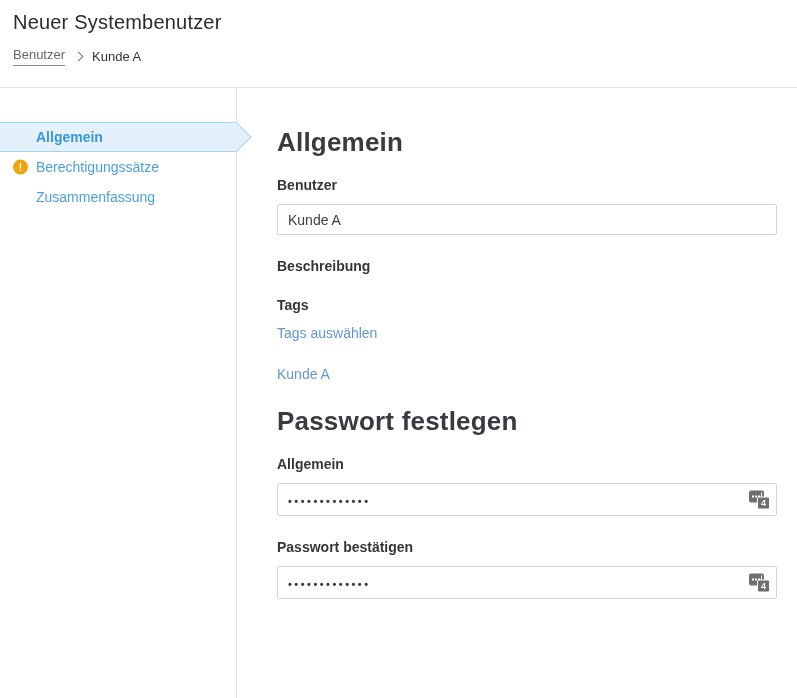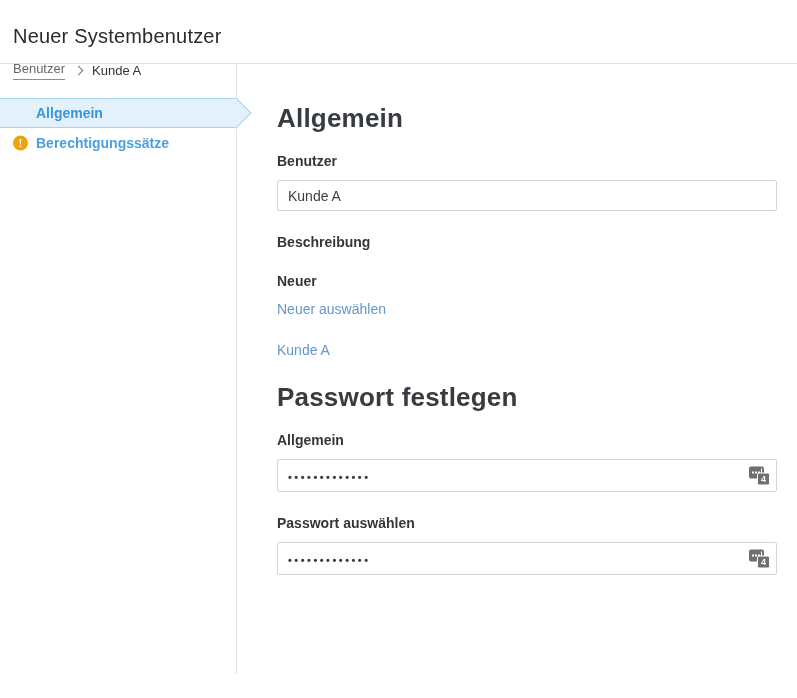--- a/index.html
+++ b/index.html
@@ -5,21 +5,21 @@
   * { box-sizing: border-box; }
   html, body { margin: 0; padding: 0; }
   body {
     width: 797px; height: 698px;
     background: #ffffff;
     font-family: "Liberation Sans", sans-serif;
     color: #333;
     overflow: hidden;
   }
   
-  .header { height: 64px; padding: 25px 0 0 13px; border-bottom: 1px solid #e2e2e2; }
+  .header { height: 88px; padding: 11px 0 0 13px; border-bottom: 1px solid #e2e2e2; }
   .page-title {
     margin: 0 0 13px 0;
     font-size: 20px; font-weight: 400; color: #2b2b2b; letter-spacing: .2px;
   }
   .breadcrumb { display: flex; align-items: center; font-size: 13px; color: #666; }
   .crumb-link {
     color: #666; text-decoration: none; cursor: pointer;
     border-bottom: 1px solid #8d8d8d; padding-bottom: 3px;
   }
   .crumb-sep {
@@ -35,21 +35,21 @@
   .sidebar { width: 237px; flex-shrink: 0; border-right: 1px solid #e2e2e2; padding-top: 34px; }
   .content { flex: 1; padding: 39px 0 0 40px; }
 
   
   .step {
     position: relative; height: 30px;
     display: flex; align-items: center;
     padding-left: 36px; font-size: 14px;
     color: #4c9fde; cursor: pointer;
   }
-  .step-label { white-space: nowrap; font-weight: bold; }
+  .step-label { white-space: nowrap; }
   .step.active {
     background: #e3f1fb;
     border-top: 1px solid #a5d2ef;
     border-bottom: 1px solid #a5d2ef;
   }
   .step.active::after {
     content: ""; position: absolute; right: -11px; top: 50%;
     width: 21px; height: 21px;
     transform: translateY(-50%) rotate(45deg);
     background: #e3f1fb;
@@ -136,38 +136,41 @@
   <div class="body">
 
     <aside class="sidebar">
       <div class="step active">
         <span class="step-label">Allgemein</span>
       </div>
       <div class="step">
         <span class="warn-icon">!</span>
         <span class="step-label">Berechtigungssätze</span>
       </div>
+      <div class="step">
+        <span class="step-label">Zusammenfassung</span>
+      </div>
     </aside>
 
     <main class="content">
 
       <h2 class="section-heading">Allgemein</h2>
 
       <div class="field">
         <label class="field-label">Benutzer</label>
         <input type="text" class="text-input" value="Kunde A" style="">
       </div>
 
       <div class="field">
         <label class="field-label">Beschreibung</label>
       </div>
 
       <div class="field">
-        <label class="field-label">Neuer</label>
-        <a class="link">Neuer auswählen</a>
+        <label class="field-label">Tags</label>
+        <a class="link">Tags auswählen</a>
       </div>
 
       <div class="field">
         <a class="link">Kunde A</a>
       </div>
 
       <h2 class="section-heading pw">Passwort festlegen</h2>
 
       <div class="field">
         <label class="field-label">Allgemein</label>
@@ -176,21 +179,21 @@
           <span class="pw-icon">
             <span class="pw-icon-main">
                 <span class="pw-icon-dots"></span>
               </span>
             <span class="pw-icon-badge">4</span>
           </span>
         </div>
       </div>
 
       <div class="field">
-        <label class="field-label">Passwort auswählen</label>
+        <label class="field-label">Passwort bestätigen</label>
         <div class="pw-wrap">
           <input type="text" class="text-input pw-input" value="•••••••••••••" style="">
           <span class="pw-icon">
             <span class="pw-icon-main">
                 <span class="pw-icon-dots"></span>
               </span>
             <span class="pw-icon-badge">4</span>
           </span>
         </div>
       </div>

